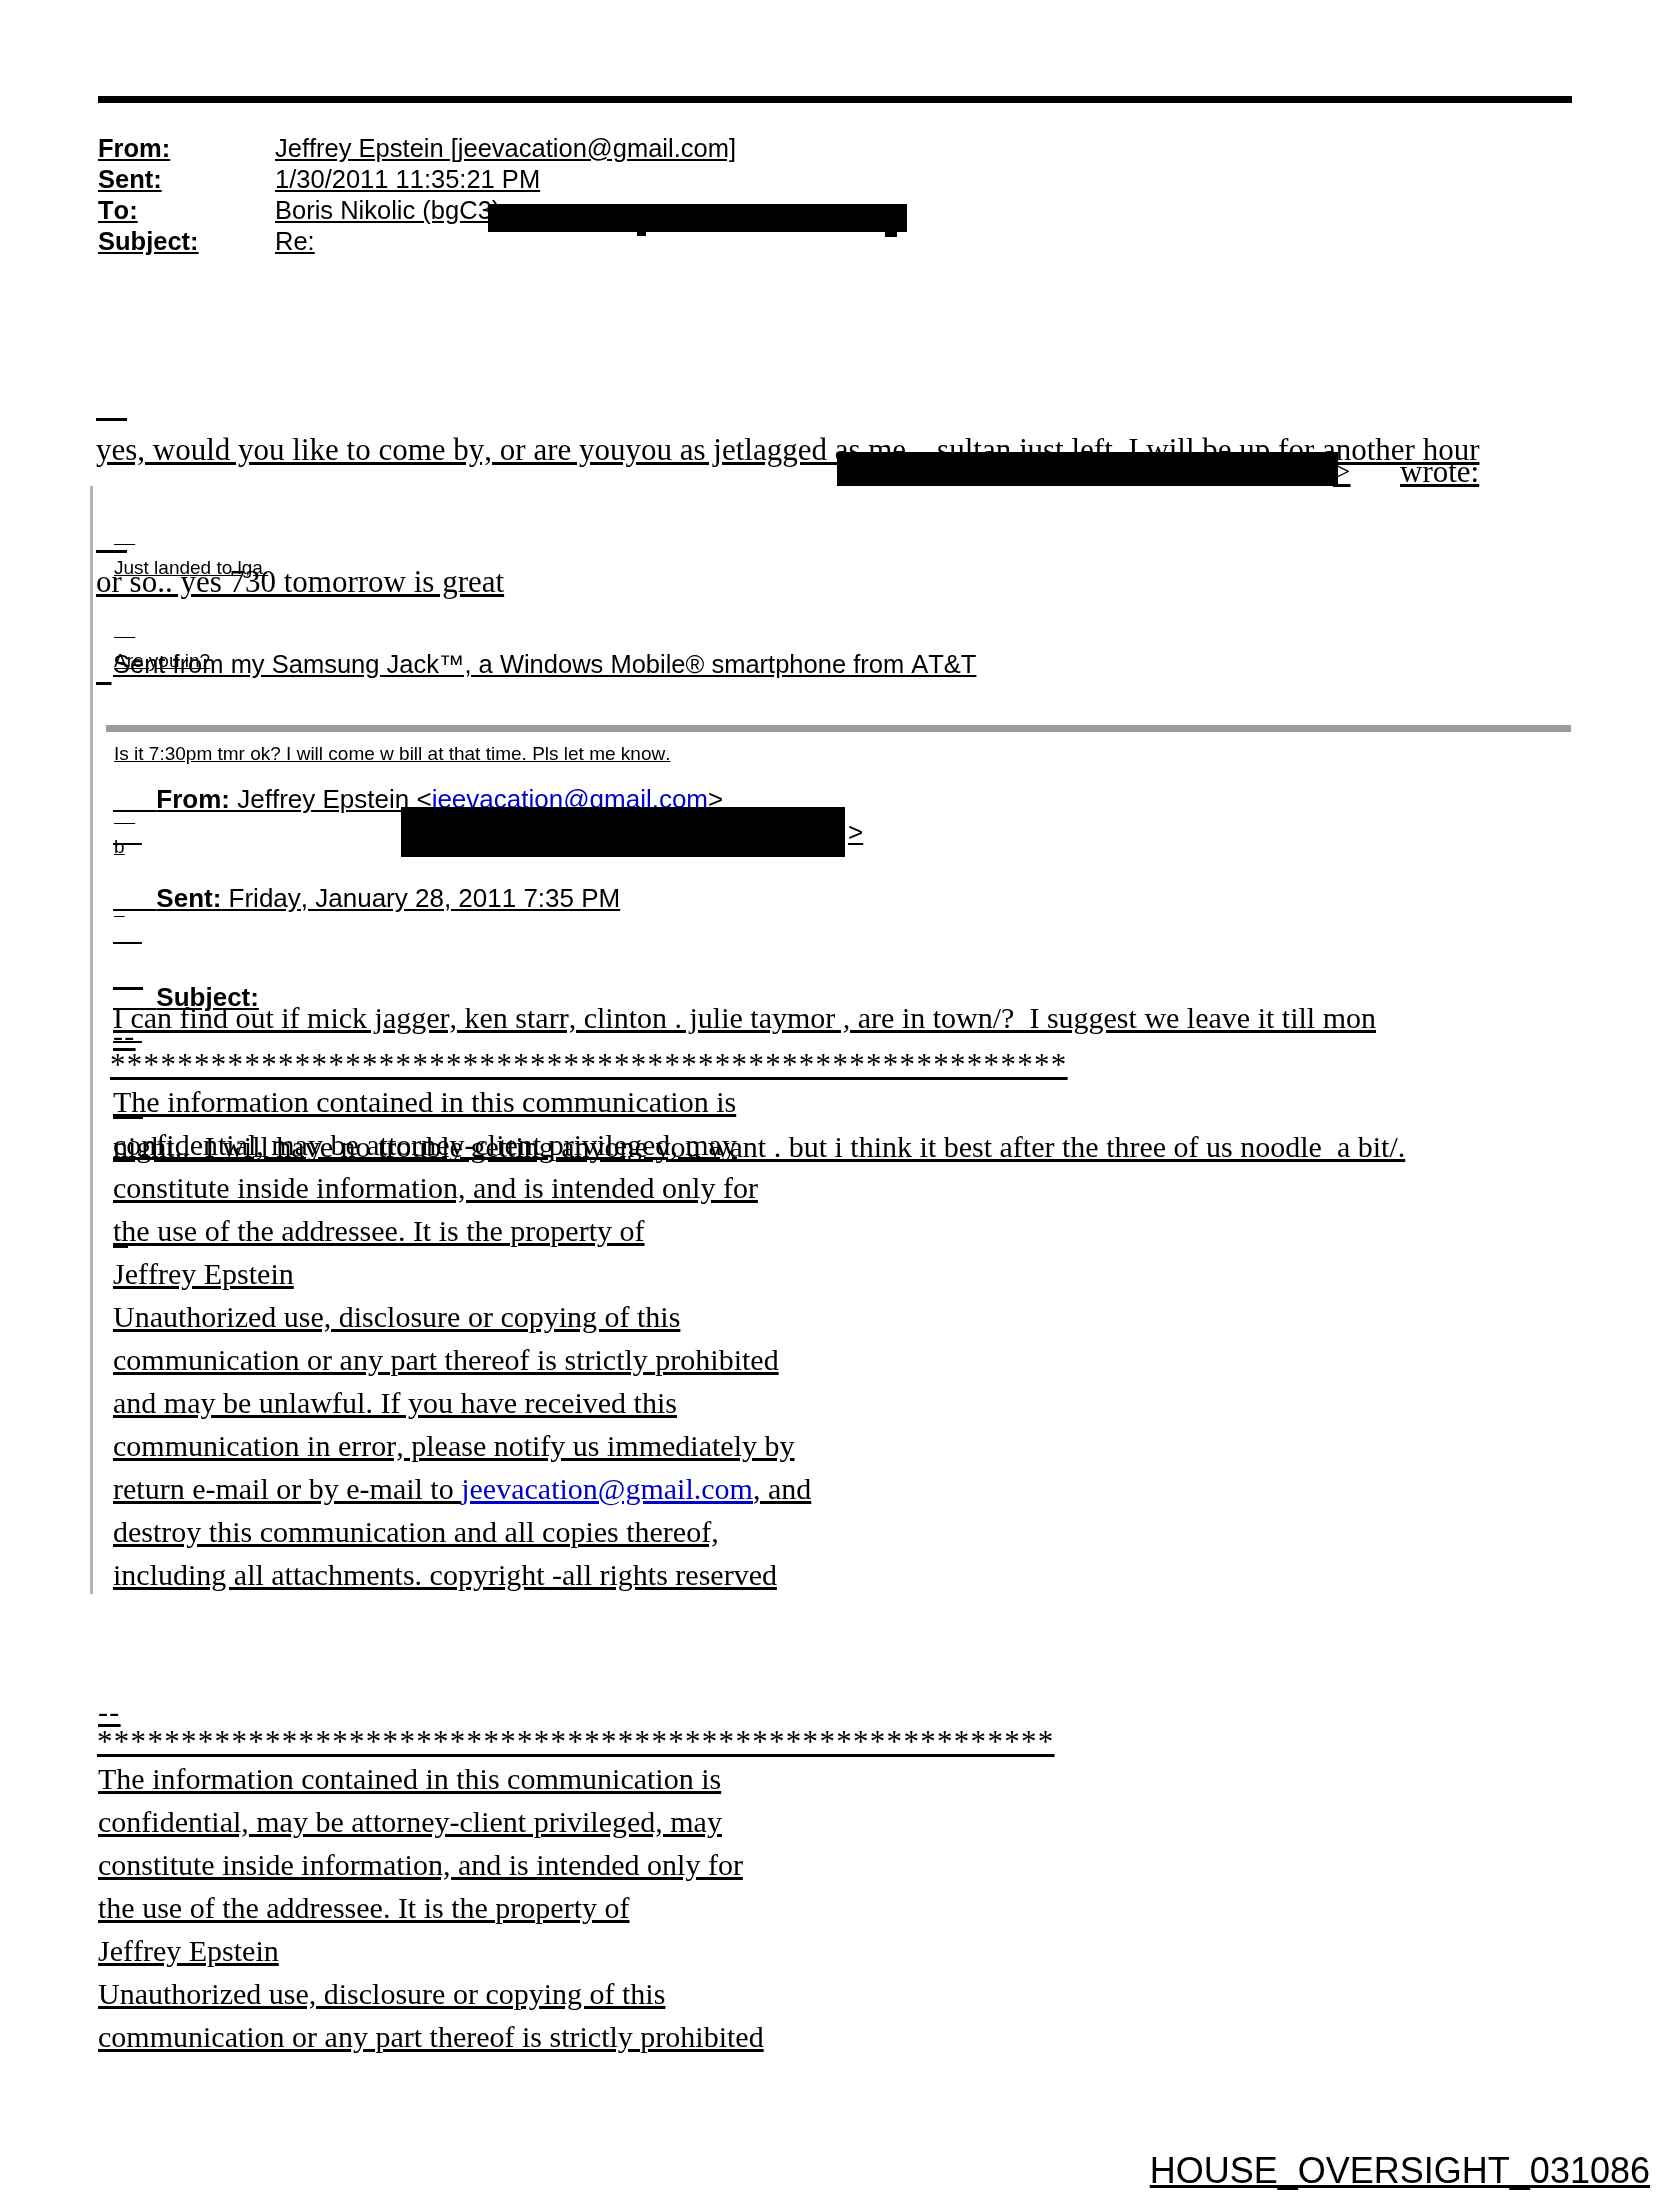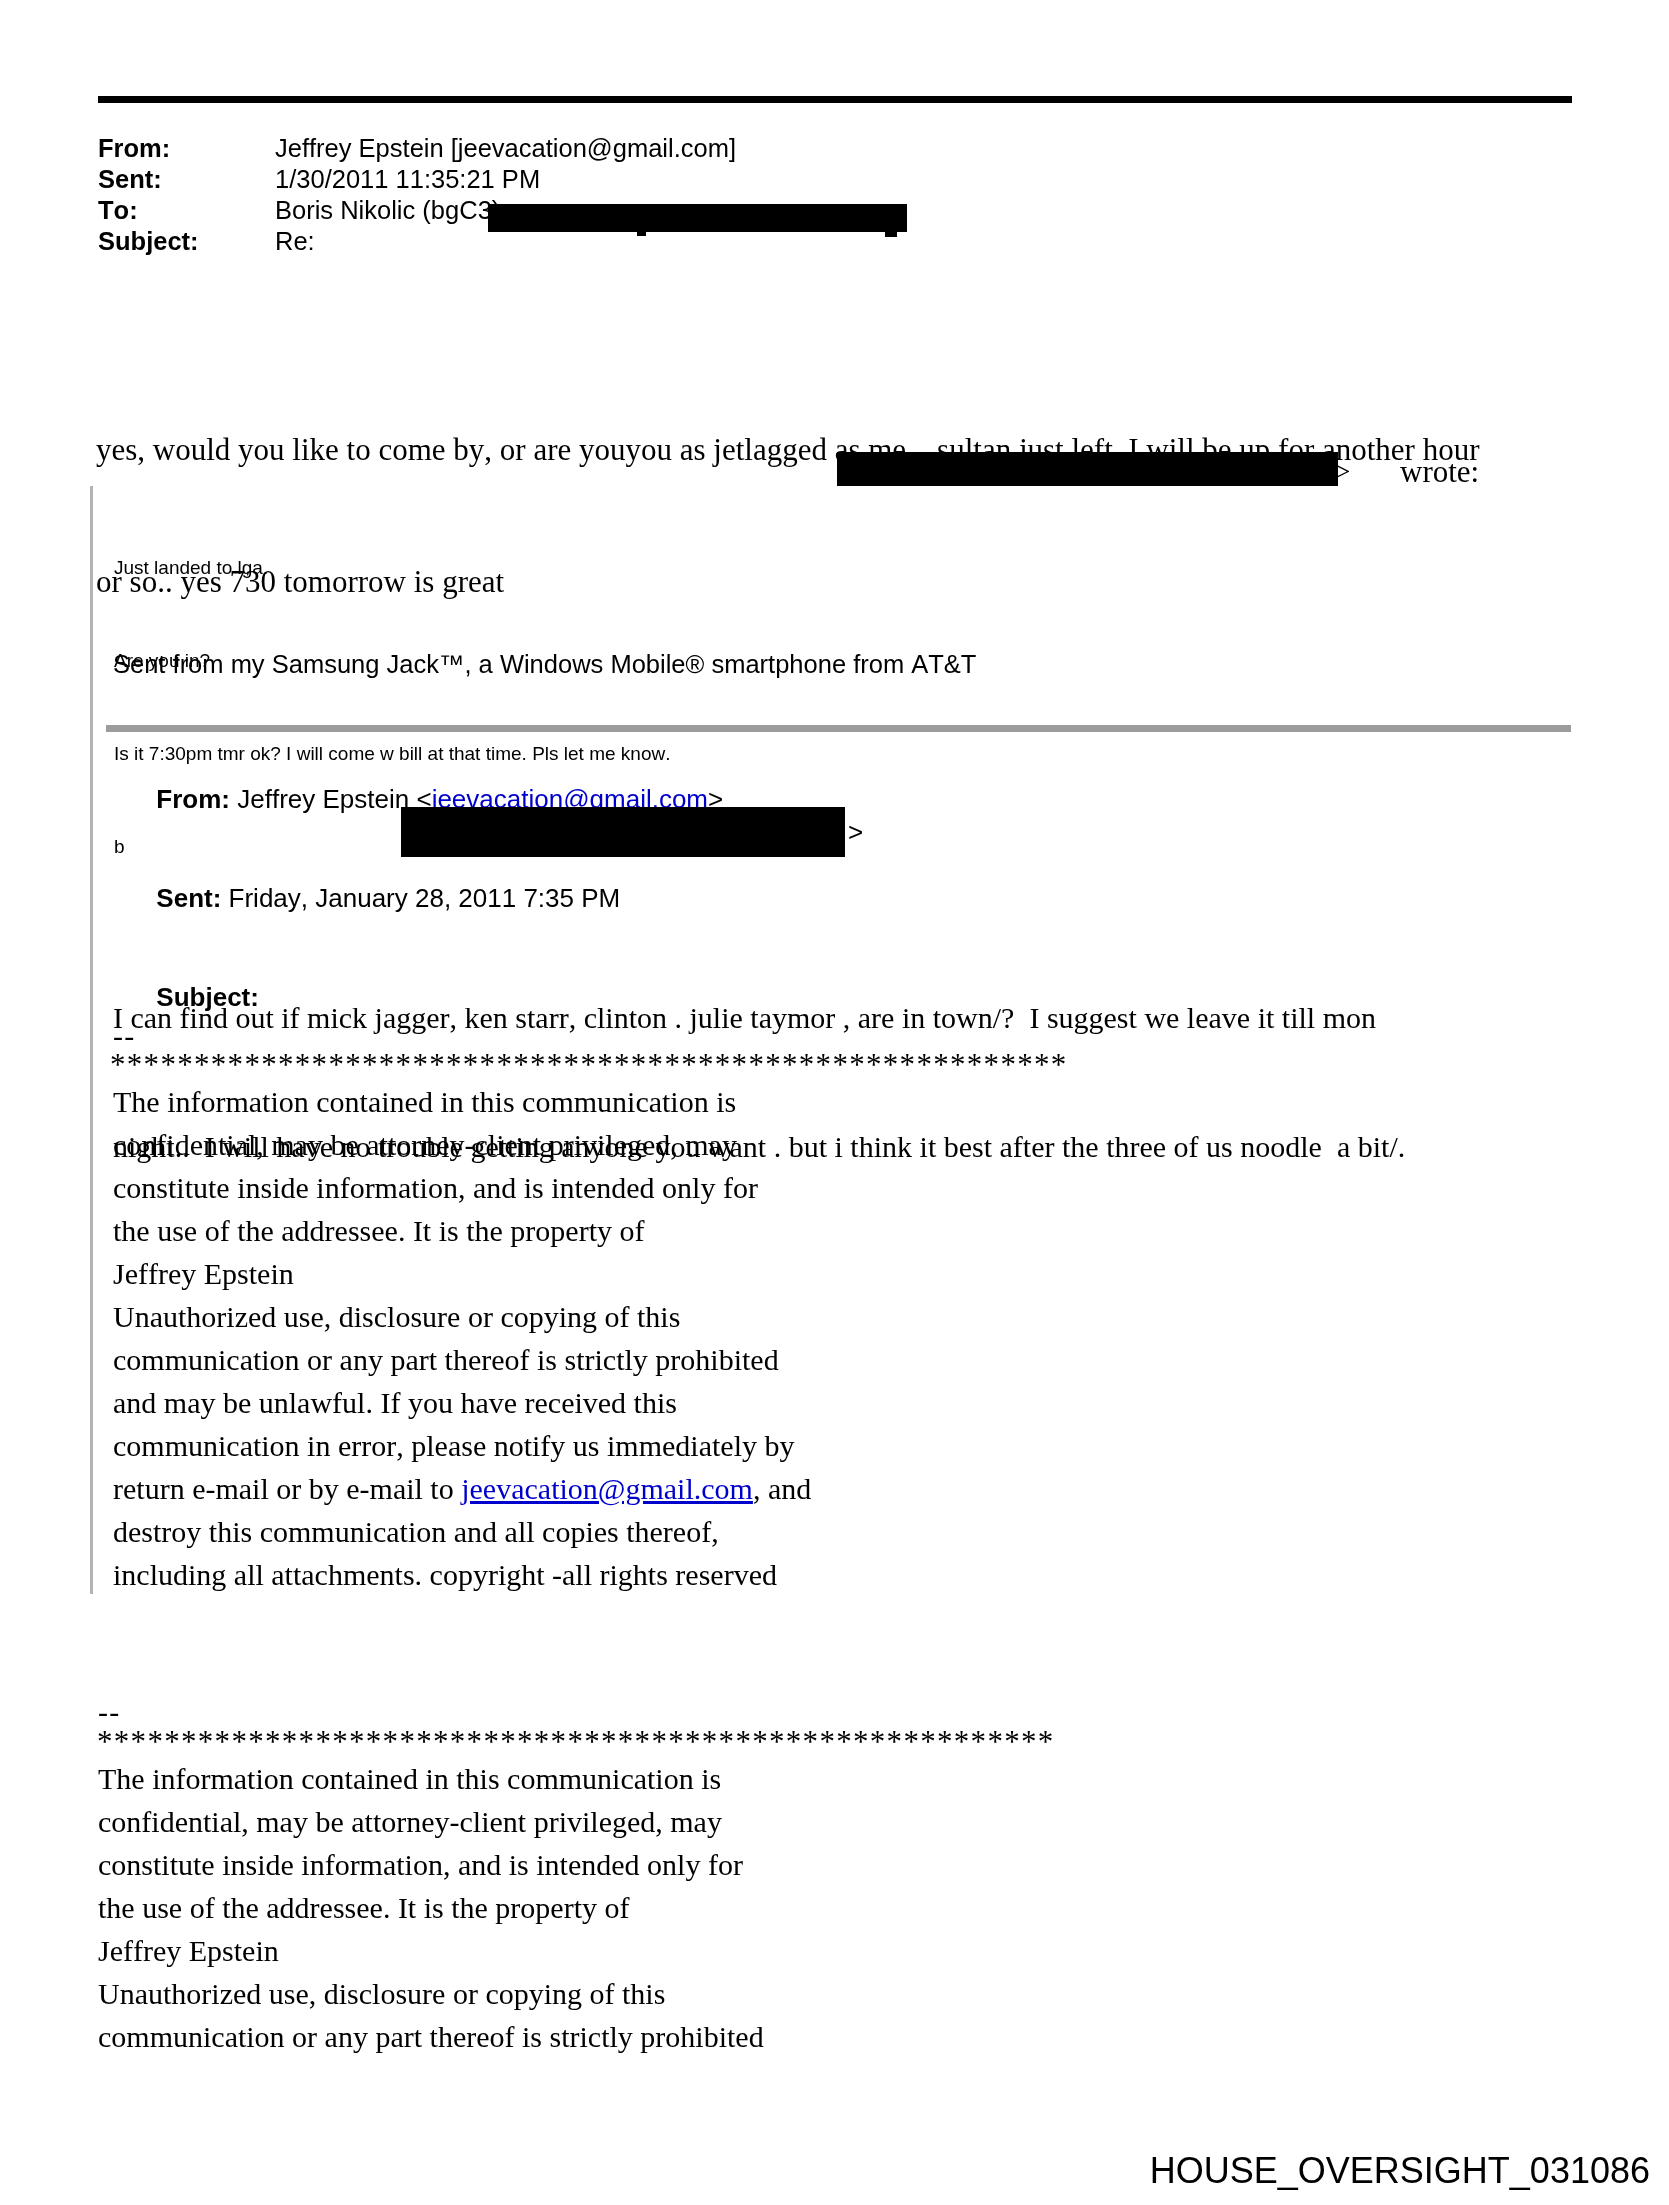--- a/index.html
+++ b/index.html
@@ -5,21 +5,21 @@
   html,body{margin:0;padding:0;background:#ffffff;}
   .page{
     position:relative;
     width:1669px;
     height:2205px;
     background:#ffffff;
     overflow:hidden;
     color:#000;
     font-kerning:none;
   }
-  .abs{position:absolute;}
+  .abs{position:absolute;text-decoration:underline;}
   .sans{font-family:"Liberation Sans", sans-serif;}
   .serif{font-family:"Liberation Serif", serif;}
 
   
   .rule-top{left:98px;top:96px;width:1474px;height:7.2px;background:var(--rule,#000);}
 
   
   .hdr1{left:98px;top:133px;font-size:25.5px;line-height:31px;}
   .hdr1 .row{display:flex;white-space:pre;}
   .hdr1 .lbl{font-weight:bold;width:177px;flex:0 0 177px;}

